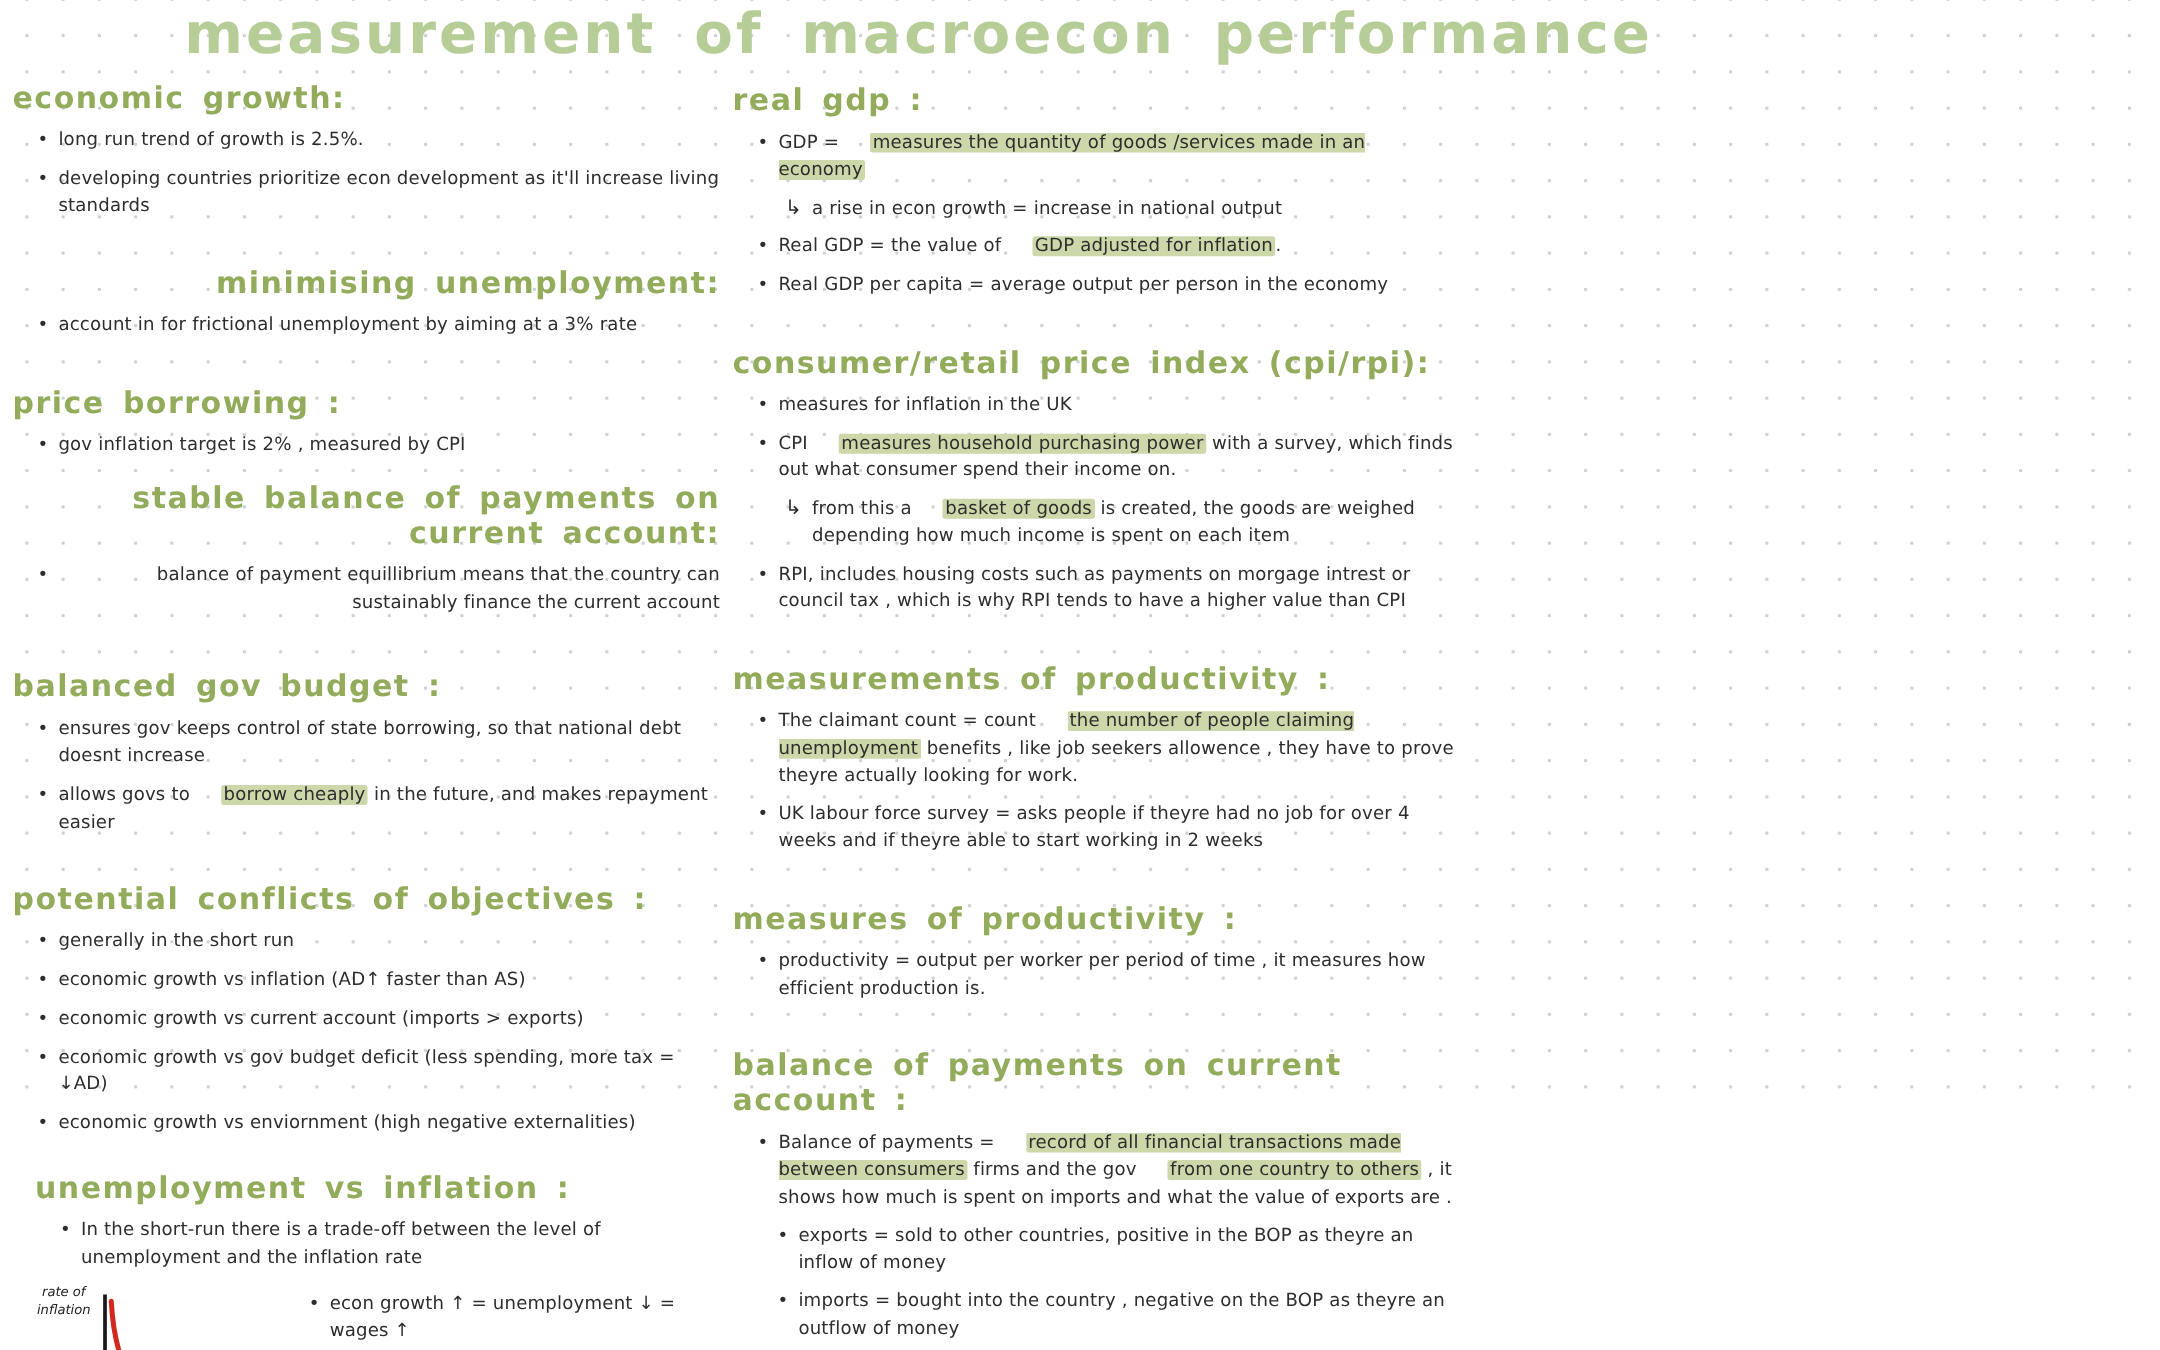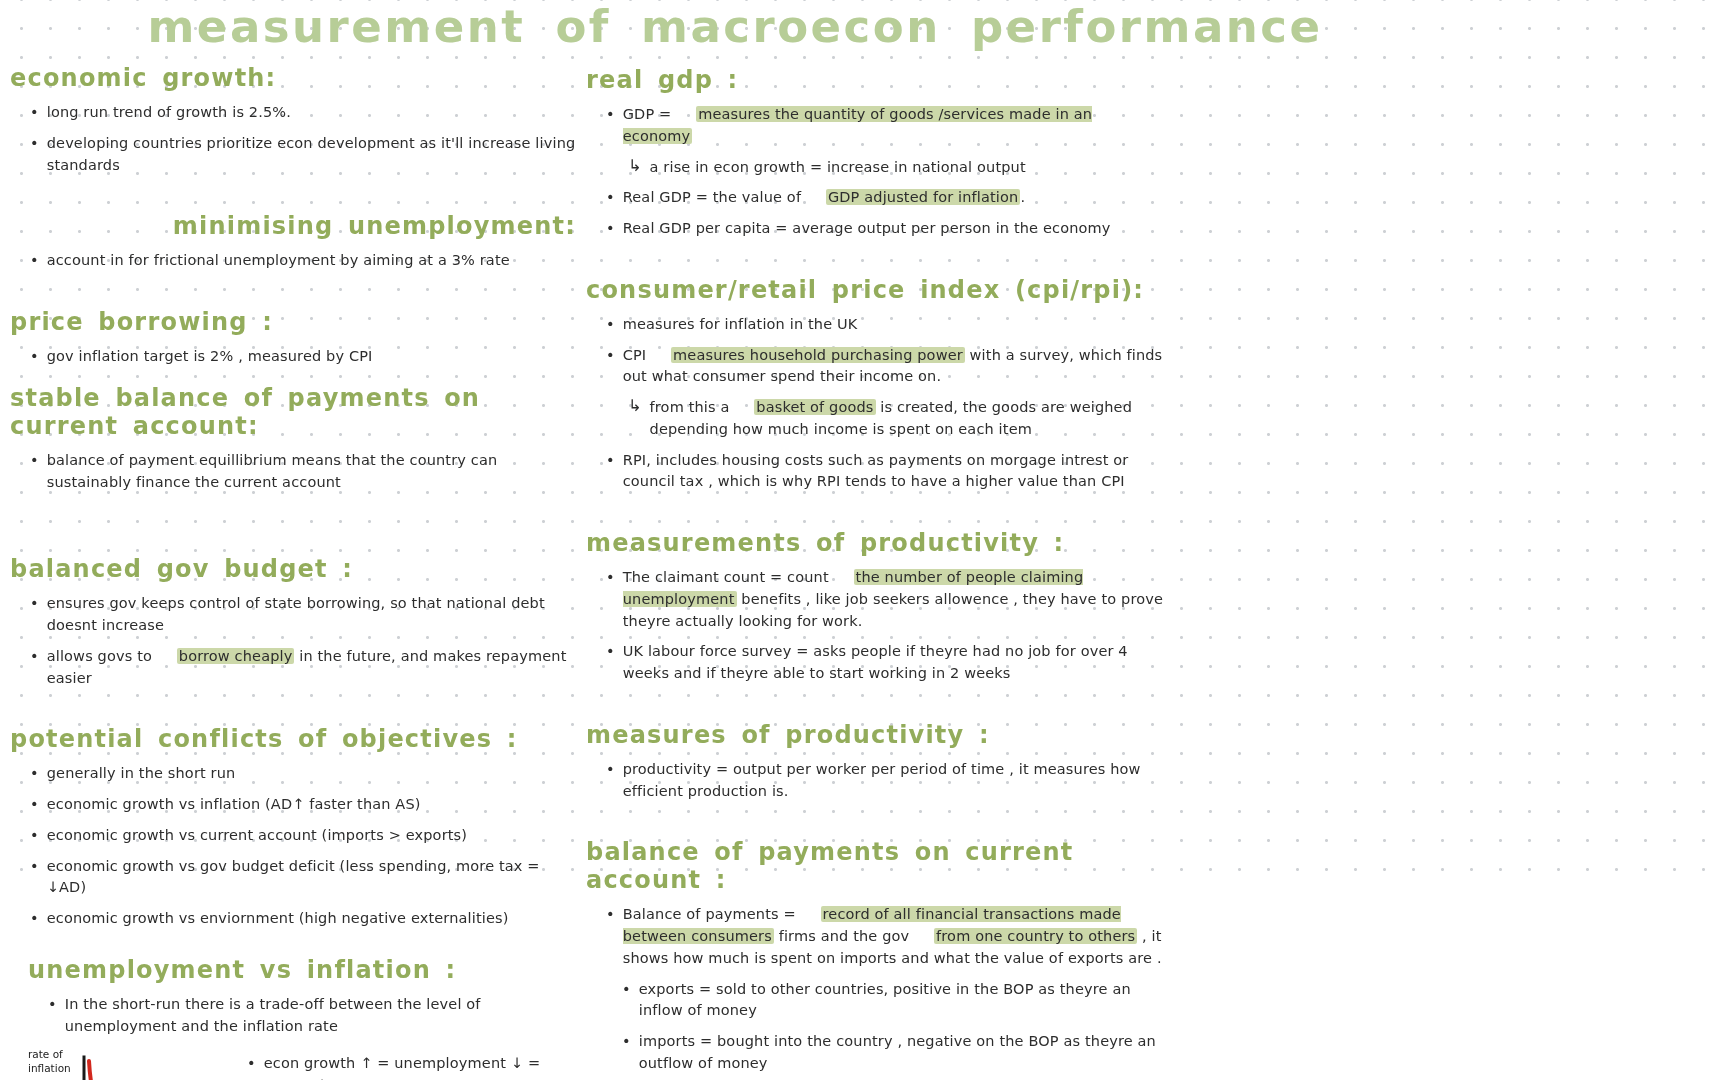--- a/index.html
+++ b/index.html
@@ -15,21 +15,21 @@
   .title{
     position:absolute;top:0;left:0;width:1470px;margin:0;
     text-align:center;font-size:45px;font-weight:800;
     letter-spacing:2.5px;word-spacing:12px;color:#b7cd97;
   }
   #col-left{position:absolute;left:10px;top:64px;width:566px;}
   #col-right{position:absolute;left:586px;top:66px;width:578px;}
   .sec{margin-bottom:36px;}
   #col-left .sec:nth-child(2){text-align:right;}
   #col-left .sec:nth-child(3){margin-bottom:16px;}
-  #col-left .sec:nth-child(4){margin-bottom:62px;}
+  #col-left .sec:nth-child(4){margin-bottom:42px;text-align:right;}
   #col-left .sec:nth-child(6){margin-bottom:26px;}
   #col-left .sec:nth-child(7){padding-left:18px;}
   .heading{
     margin:0 0 10px 0;font-size:24px;font-weight:700;
     letter-spacing:1.2px;word-spacing:5px;color:#93ac5b;
   }
   .item{
     display:flex;gap:8px;padding-left:20px;margin-bottom:9px;
     font-size:14.5px;line-height:1.5;color:#2d2d2d;letter-spacing:.15px;
   }
@@ -37,21 +37,21 @@
   .item.ind{padding-left:36px;}
   .marker{flex:none;}
   .sub .marker{font-size:16px;line-height:1.15;}
   .hl{background:#ccd8a9;padding:0 2px;border-radius:2px;margin-left:20px;}
   .graph-block{display:flex;margin-top:16px;}
   .graph-area{position:relative;width:215px;height:140px;flex:none;}
   .ylab,.xlab{
     position:absolute;font-size:10.5px;line-height:1.3;color:#222;
     white-space:pre-line;
   }
-  .ylab{top:-5px;left:0;width:46px;text-align:left;}
+  .ylab{top:-5px;left:0;width:46px;text-align:center;font-style:italic;}
   svg.curve-svg{position:absolute;left:48px;top:0;}
   .graph-notes{margin-top:0;margin-left:4px;}
   .graph-notes .item{padding-left:0;margin-bottom:15px;}
 </style>
 </head>
 <body>
 
 <div class="page">
   <h1 class="title">measurement of macroecon performance</h1>
   <div id="col-left">

